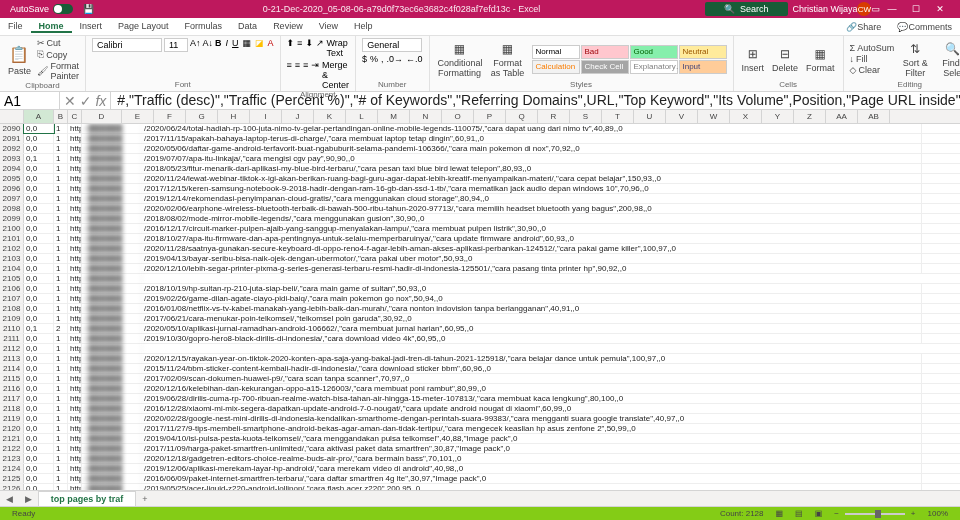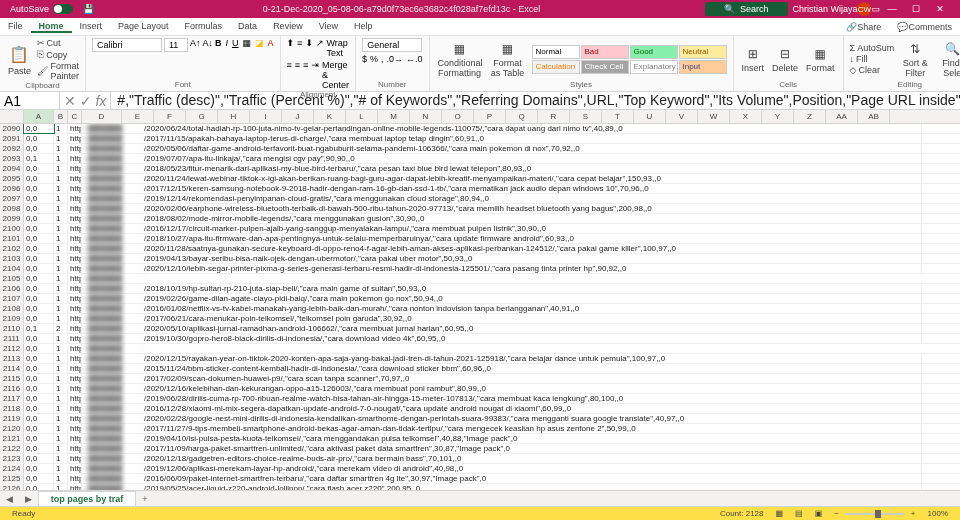--- a/index.html
+++ b/index.html
@@ -56,21 +56,21 @@
 .cw-a { width: 30px; } .cw-b { width: 14px; } .cw-c { width: 14px; }
 .cw-d { width: 780px; } 
 .cw-rest { width: 30px; }
 
 
 .sheettabs { height: 16px; background: #f3f2f1; border-top: 1px solid #d4d4d4; display: flex; align-items: center; font-size: 9px; }
 .sheettabs .stbtn { padding: 0 6px; color: #666; cursor: pointer; }
 .sheettabs .stab { padding: 0 12px; background: #fff; border: 1px solid #d4d4d4; border-bottom: none; height: 100%; display: flex; align-items: center; color: #217346; font-weight: 600; }
 
 
-.statusbar { height: 14px; background: #fde047; border-top: 1px solid #d4d4d4; display: flex; align-items: center; font-size: 8px; color: #444; padding: 0 6px; }
+.statusbar { height: 14px; background: #84cc16; border-top: 1px solid #d4d4d4; display: flex; align-items: center; font-size: 8px; color: #444; padding: 0 6px; }
 .statusbar .spacer { flex: 1; }
 .statusbar .sitem { padding: 0 6px; }
 .zoomslider { width: 60px; height: 2px; background: #ccc; position: relative; }
 .zoomslider::after { content: ''; position: absolute; width: 6px; height: 8px; background: #666; left: 50%; top: -3px; }
 
 .blur { filter: blur(2px); color: #888; }
 </style>
 </head>
 <body>
 

